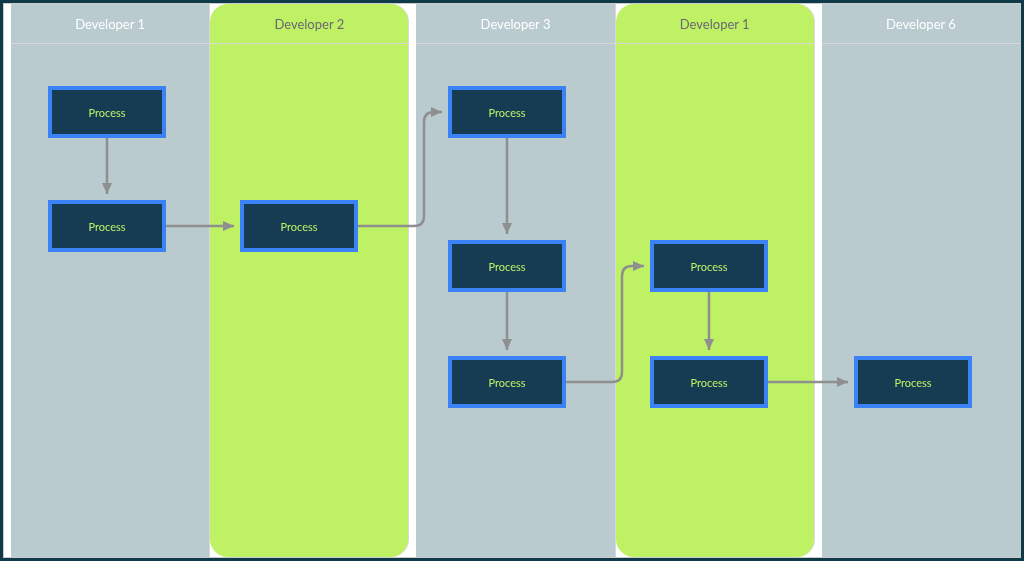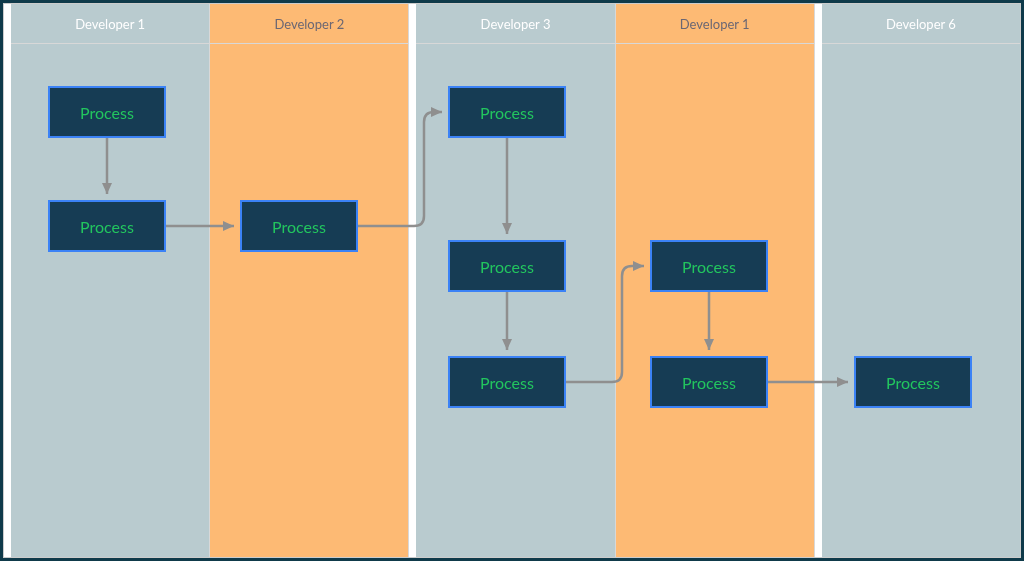--- a/index.html
+++ b/index.html
@@ -23,38 +23,38 @@
       width: 100%;
       height: 100%;
     }
     .lane {
       flex: 1;
       position: relative;
       border-right: 1px solid #d8d8d8;
     }
     .lane:last-child { border-right: none; }
     .lane.blue { background: #b9cbcf; margin-left: 7px; }
-    .lane.grey { background: #fdba74; }
+    .lane.grey { background: #bef264; border-radius: 18px; }
     .lane-header {
       height: 40px;
       line-height: 40px;
       text-align: center;
       font-size: 13px;
       color: #fff;
       border-bottom: 1px solid #d8d8d8;
     }
     .lane.grey .lane-header { color: #6b6773; }
     .process-box {
       position: absolute;
       width: 118px;
       height: 52px;
       background: #163c54;
-      border: 2px solid #3b82f6;
-      color: #22c55e;
-      font-size: 16px;
+      border: 4px solid #3b82f6;
+      color: #bef264;
+      font-size: 11px;
       display: flex;
       align-items: center;
       justify-content: center;
     }
     svg.flow-arrows {
       position: absolute;
       top: 0; left: 0;
       width: 1018px;
       height: 555px;
       pointer-events: none;

